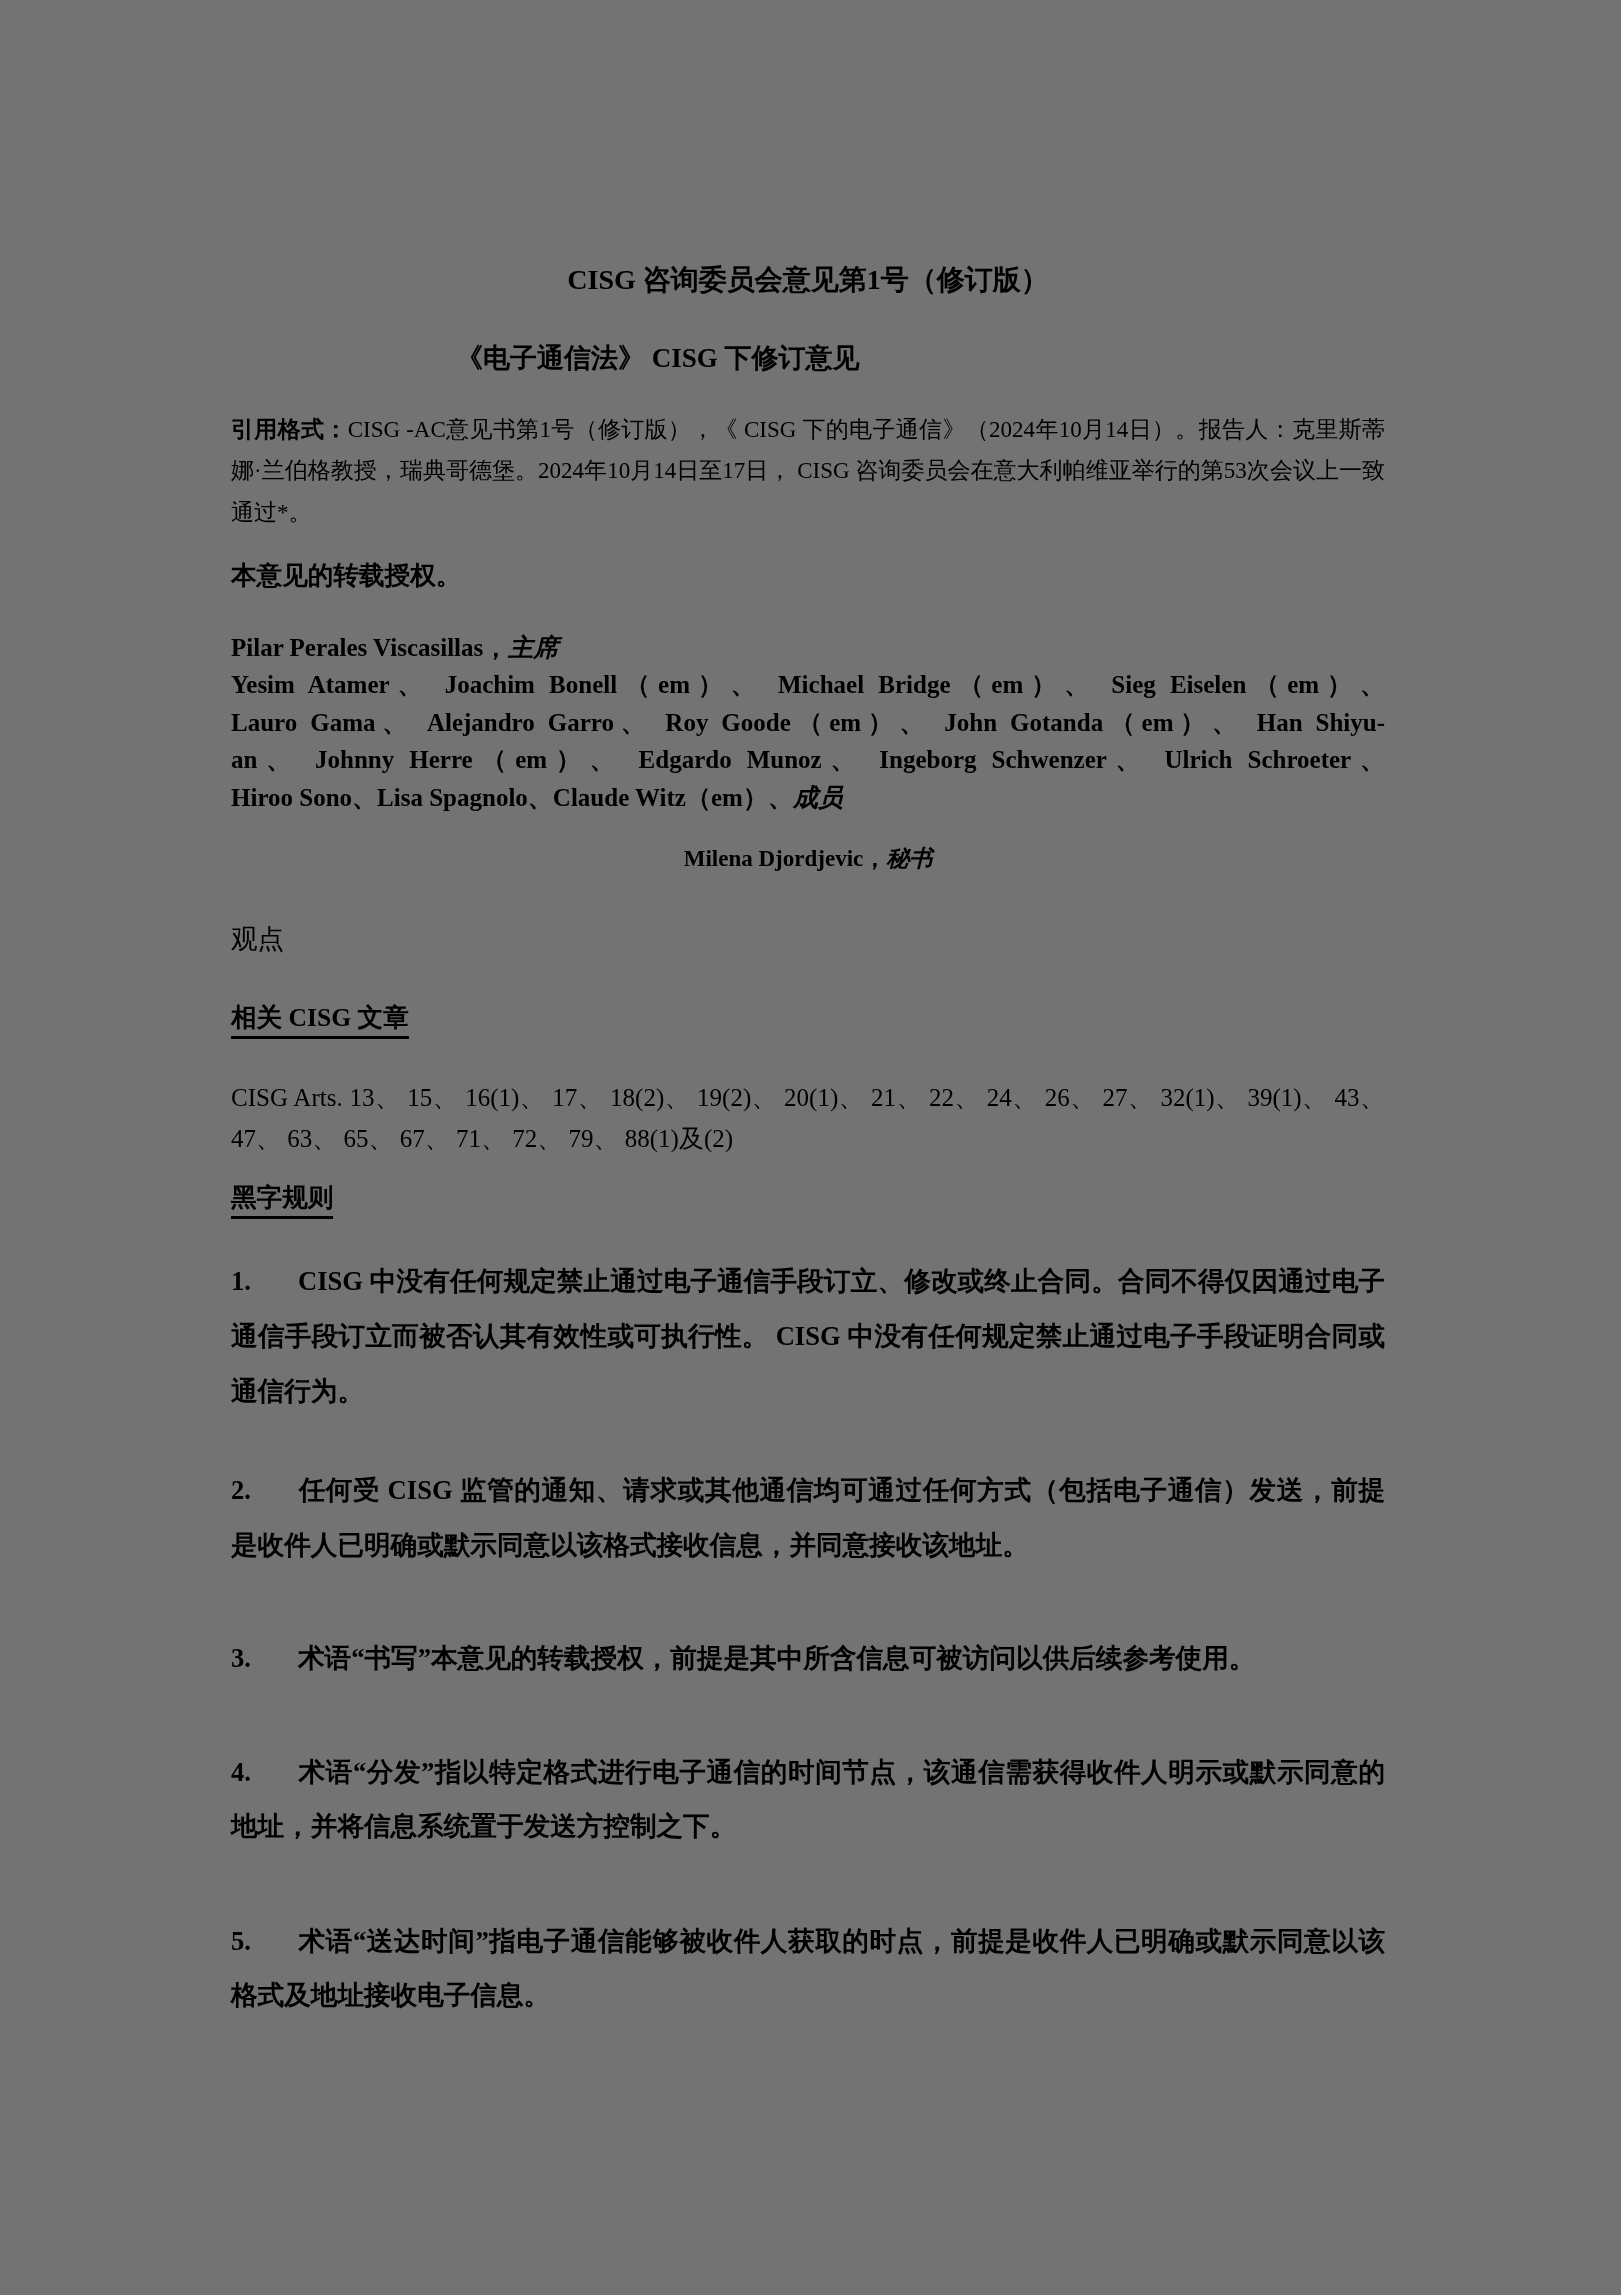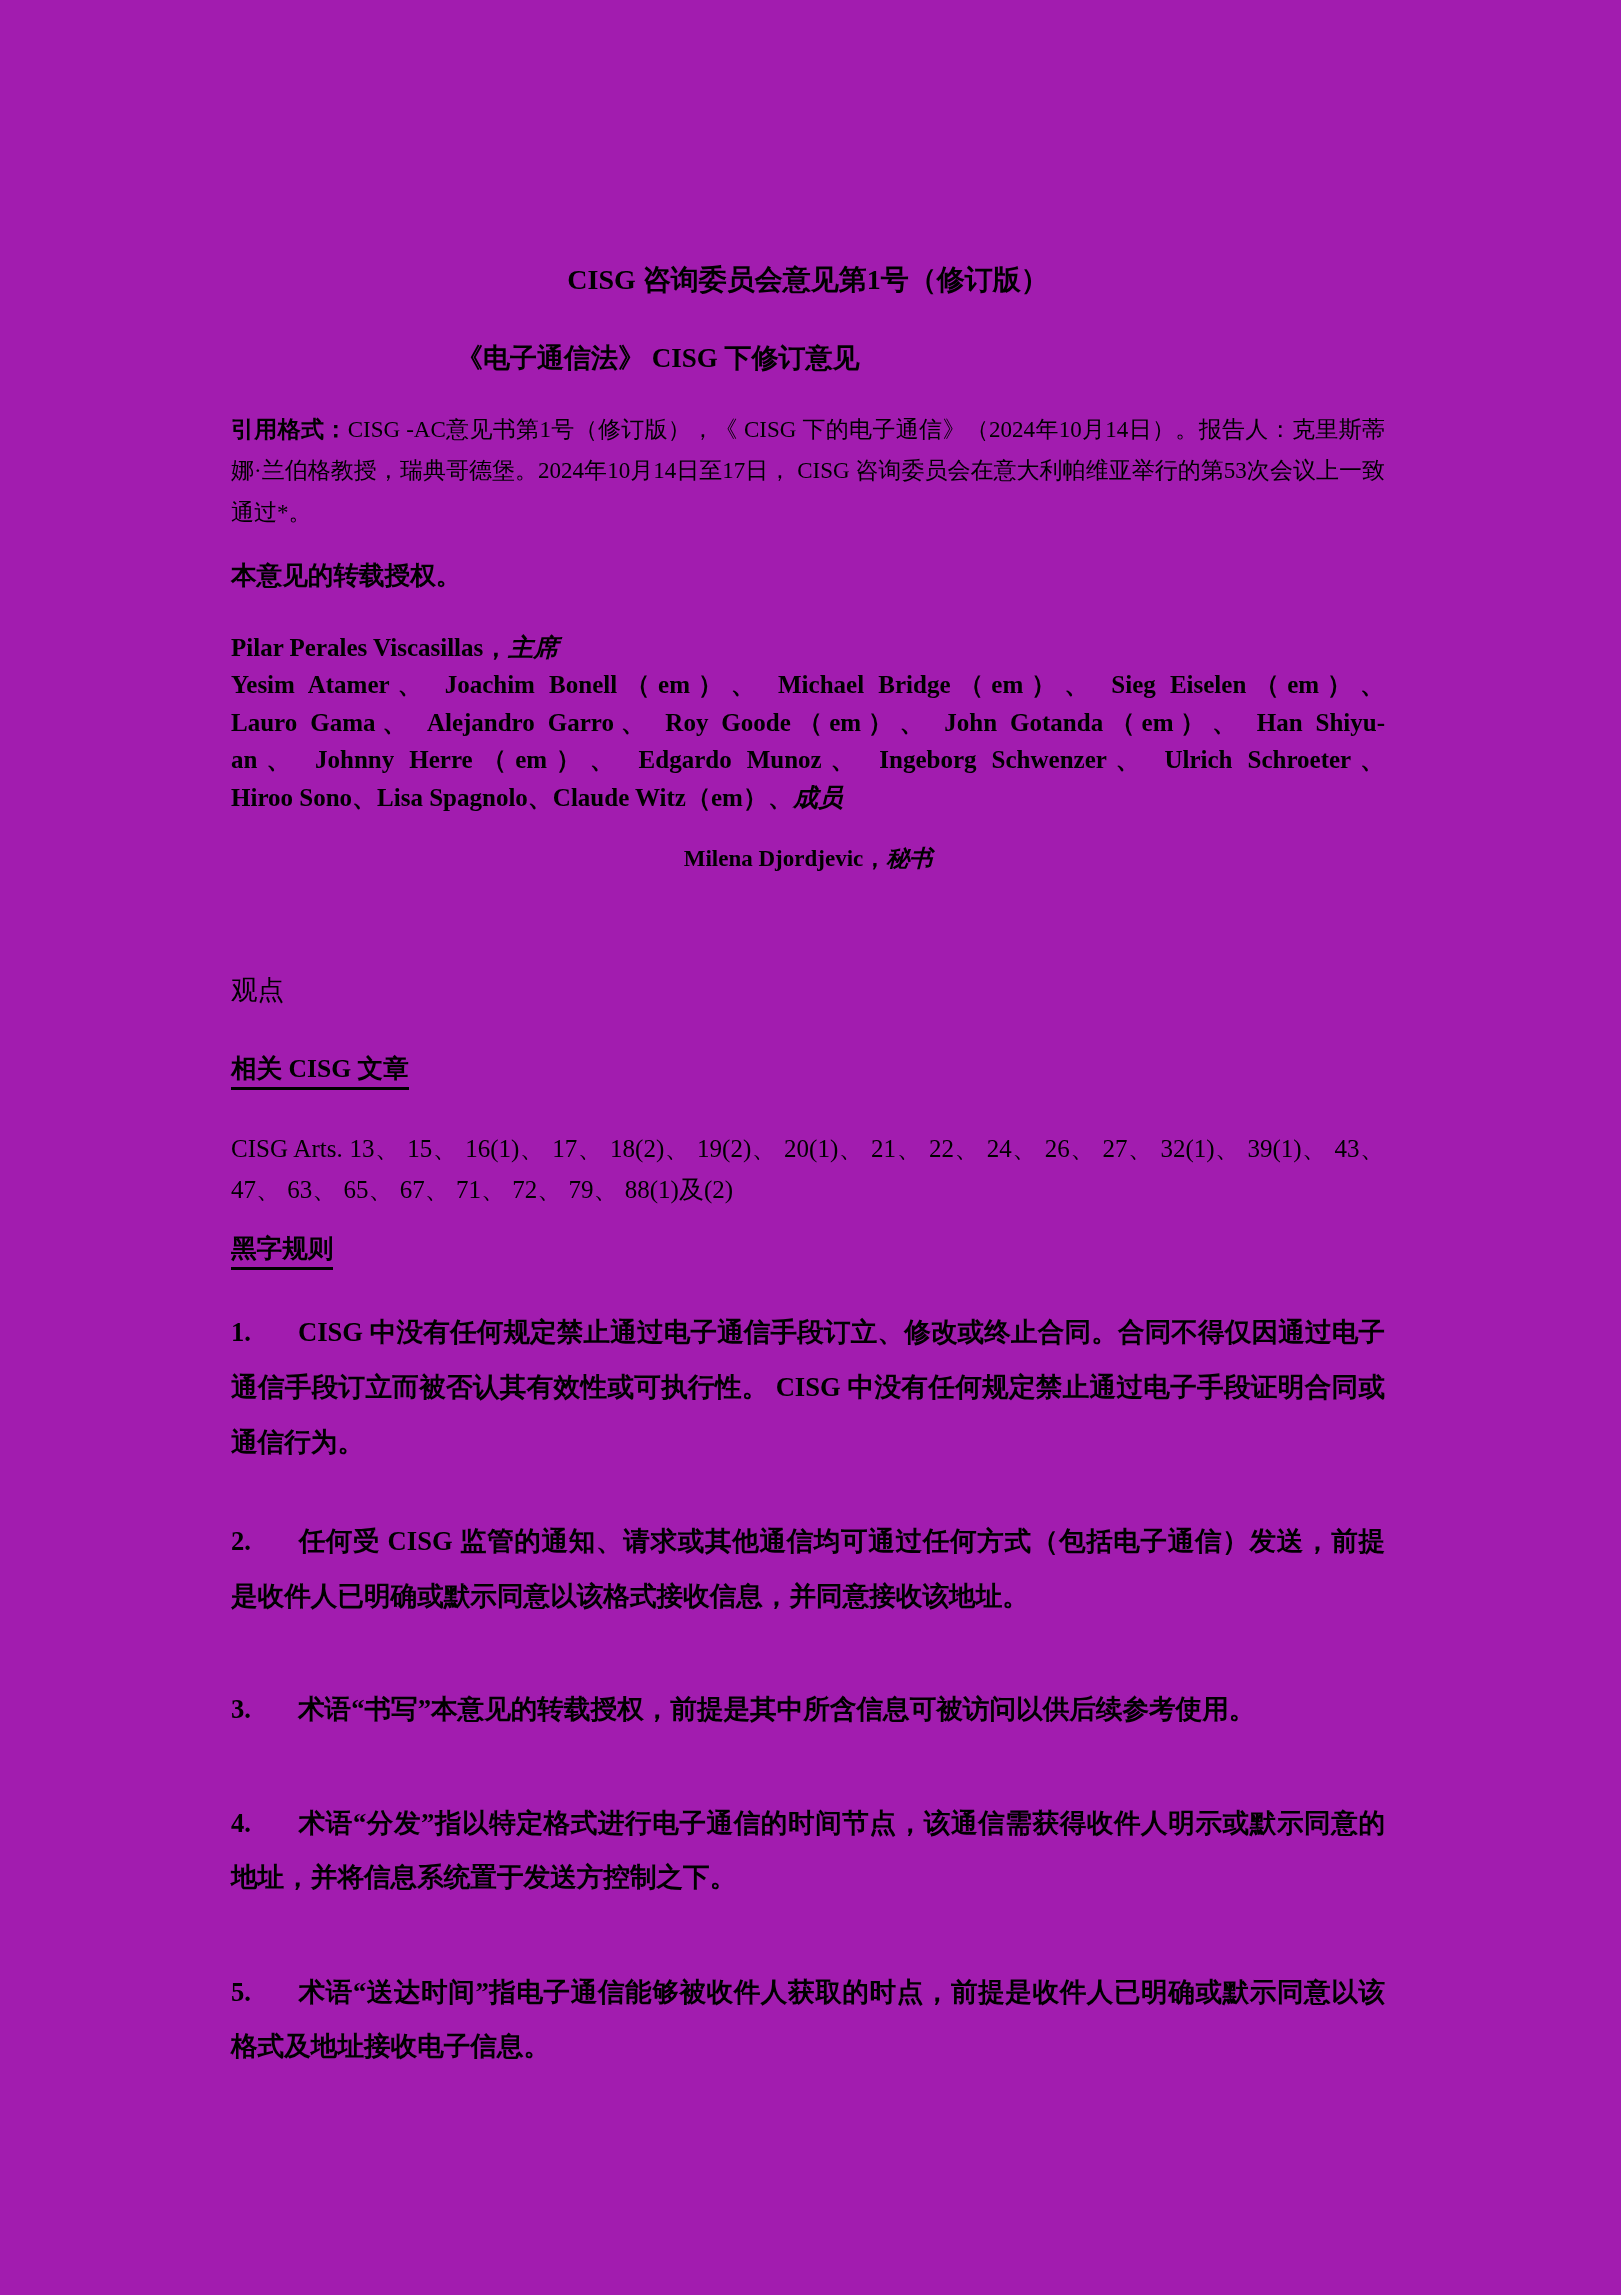--- a/index.html
+++ b/index.html
@@ -11,21 +11,21 @@
     width: 1622px;
     height: 2295px;
     overflow: hidden;
     color: #000000;
     font-family: "Liberation Serif", "DejaVu Serif", serif;
   }
   .page {
     position: relative;
     width: 1622px;
     height: 2295px;
-    background: #a21caf;
+    background: #737373;
   }
   .content {
     width: 1154px;
     margin-left: 231px;
     padding-top: 262px;
   }
   h1, h2, h3, h4, p, div {
     margin: 0;
     padding: 0;
   }
@@ -81,21 +81,21 @@
     font-size: 23px;
     font-weight: bold;
     line-height: 1.4;
     margin-top: 26.6px;
     text-align: center;
   }
   .opinion-heading {
     font-size: 26.6px;
     font-weight: normal;
     line-height: 1.25;
-    margin-top: 99px;
+    margin-top: 48px;
   }
   .underlined-heading {
     font-size: 25.6px;
     font-weight: bold;
     line-height: 1.25;
     margin-top: 46px;
   }
   .underlined-heading .u {
     border-bottom: 3.6px solid #000000;
     padding-bottom: 4.1px;

